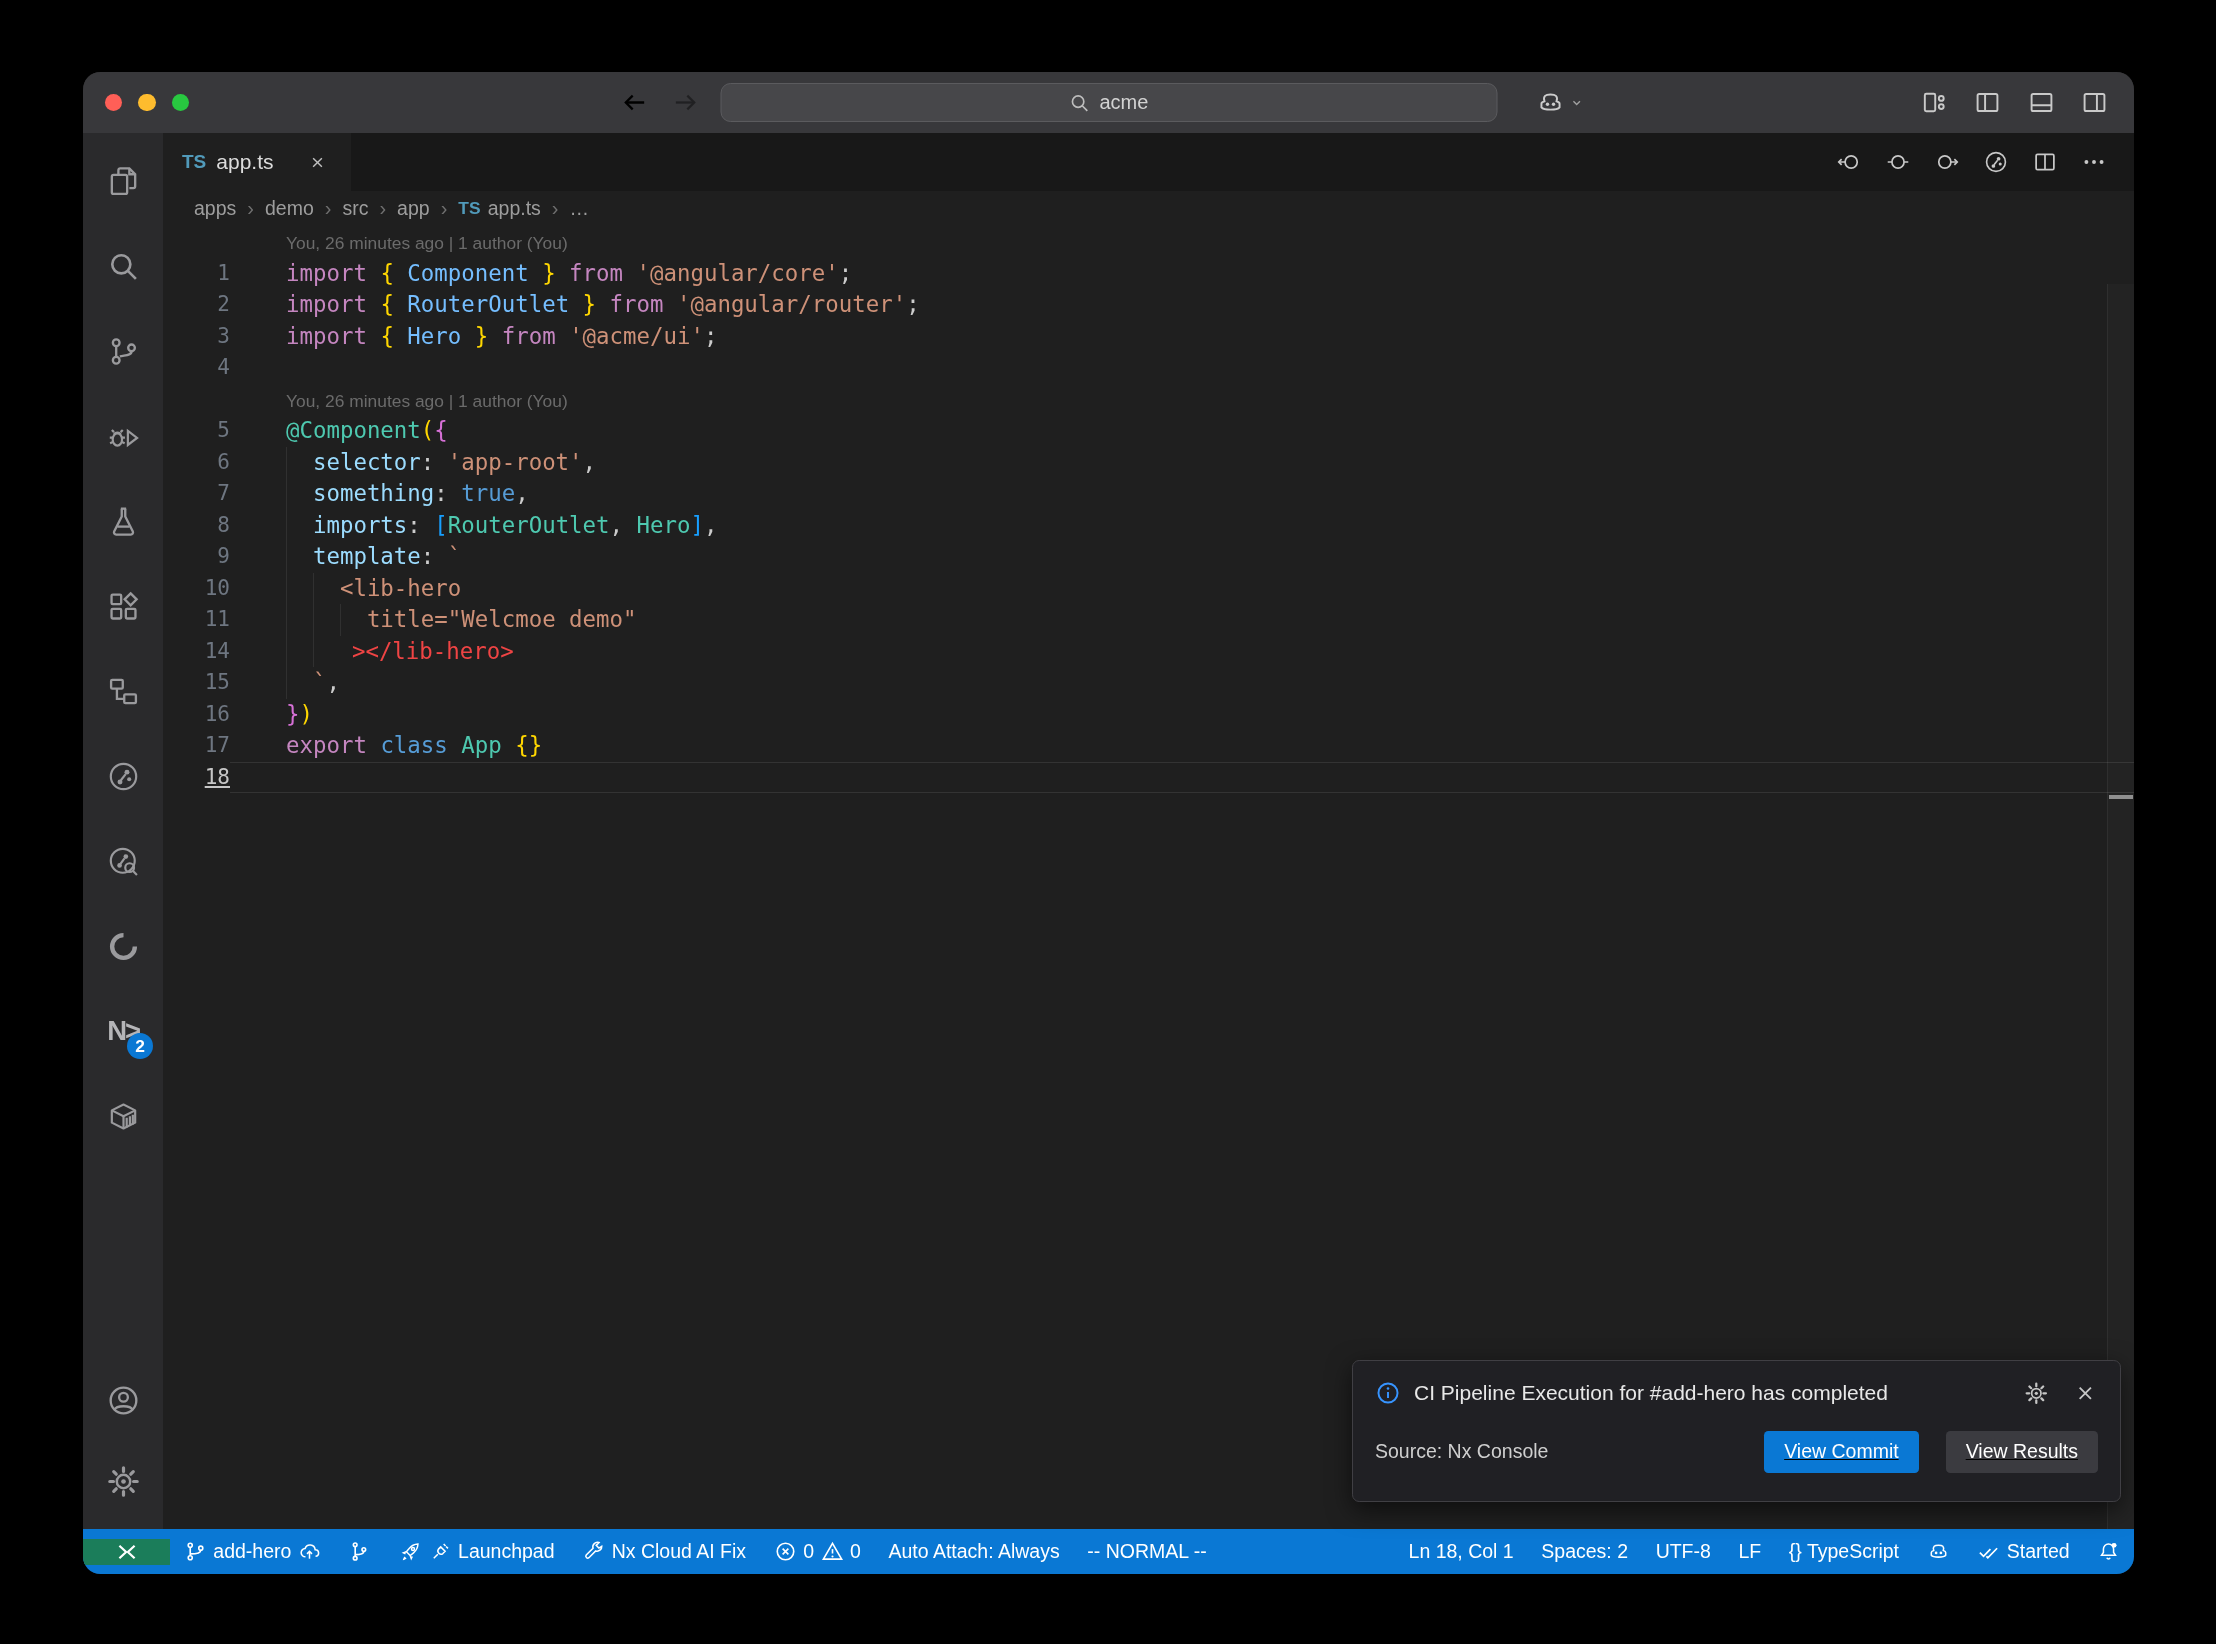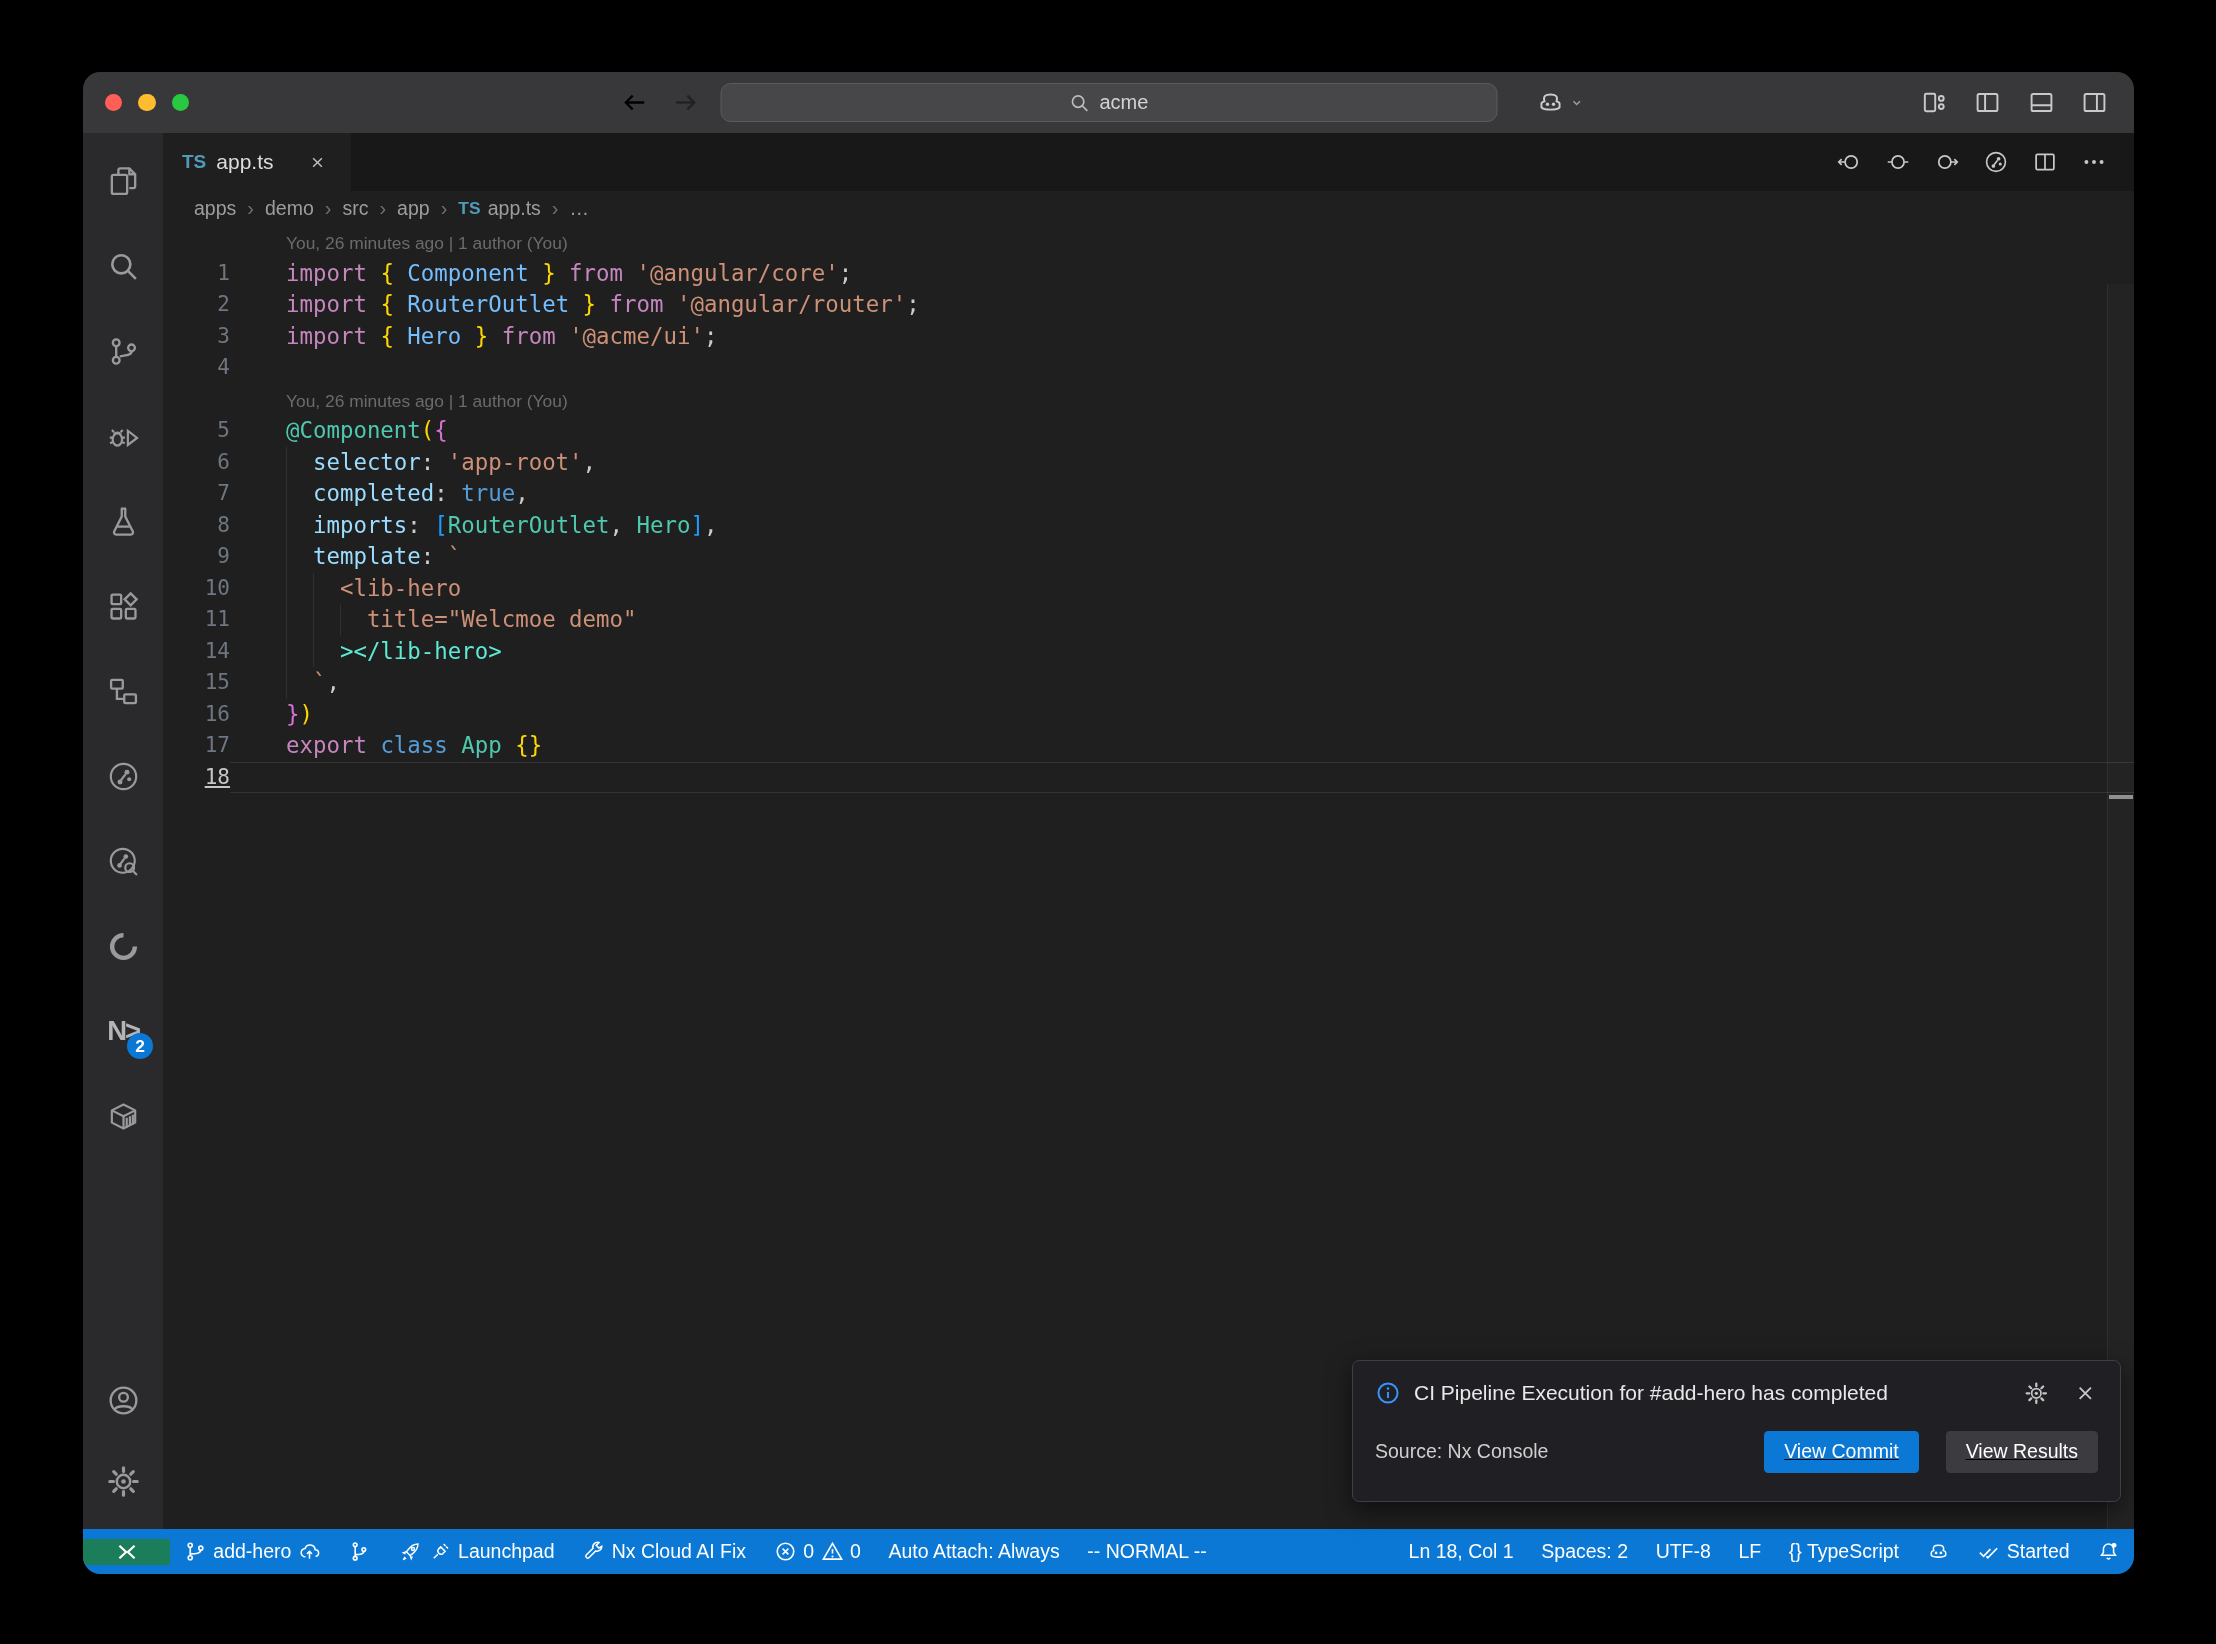--- a/index.html
+++ b/index.html
@@ -542,26 +542,26 @@
       <div class="codearea">
         <div id="code-lines">
             <div class="blame-row">You, 26 minutes ago | 1 author (You)</div>
             <div class="row"><span class="num">1</span><div class="lc"><span style="color: rgb(197, 134, 192);">import </span><span style="color: rgb(255, 215, 0);">{ </span><span style="color: rgb(117, 190, 255);">Component</span><span style="color: rgb(255, 215, 0);"> }</span><span style="color: rgb(197, 134, 192);"> from </span><span style="color: rgb(206, 145, 120);">'@angular/core'</span><span style="color: rgb(204, 204, 204);">;</span></div></div>
             <div class="row"><span class="num">2</span><div class="lc"><span style="color: rgb(197, 134, 192);">import </span><span style="color: rgb(255, 215, 0);">{ </span><span style="color: rgb(117, 190, 255);">RouterOutlet</span><span style="color: rgb(255, 215, 0);"> }</span><span style="color: rgb(197, 134, 192);"> from </span><span style="color: rgb(206, 145, 120);">'@angular/router'</span><span style="color: rgb(204, 204, 204);">;</span></div></div>
             <div class="row"><span class="num">3</span><div class="lc"><span style="color: rgb(197, 134, 192);">import </span><span style="color: rgb(255, 215, 0);">{ </span><span style="color: rgb(117, 190, 255);">Hero</span><span style="color: rgb(255, 215, 0);"> }</span><span style="color: rgb(197, 134, 192);"> from </span><span style="color: rgb(206, 145, 120);">'@acme/ui'</span><span style="color: rgb(204, 204, 204);">;</span></div></div>
             <div class="row"><span class="num">4</span><div class="lc"></div></div>
             <div class="blame-row">You, 26 minutes ago | 1 author (You)</div>
             <div class="row"><span class="num">5</span><div class="lc"><span style="color: rgb(78, 201, 176);">@Component</span><span style="color: rgb(255, 215, 0);">(</span><span style="color: rgb(214, 112, 214);">{</span></div></div>
             <div class="row"><span class="num">6</span><div class="lc"><span class="guide" style="left: 56px;"></span><span style="color: rgb(204, 204, 204);">  </span><span style="color: rgb(156, 220, 254);">selector</span><span style="color: rgb(204, 204, 204);">: </span><span style="color: rgb(206, 145, 120);">'app-root'</span><span style="color: rgb(204, 204, 204);">,</span></div></div>
-            <div class="row"><span class="num">7</span><div class="lc"><span class="guide" style="left: 56px;"></span><span style="color: rgb(204, 204, 204);">  </span><span style="color: rgb(156, 220, 254);">completed</span><span style="color: rgb(204, 204, 204);">: </span><span style="color: rgb(86, 156, 214);">true</span><span style="color: rgb(204, 204, 204);">,</span></div></div>
+            <div class="row"><span class="num">7</span><div class="lc"><span class="guide" style="left: 56px;"></span><span style="color: rgb(204, 204, 204);">  </span><span style="color: rgb(156, 220, 254);">something</span><span style="color: rgb(204, 204, 204);">: </span><span style="color: rgb(86, 156, 214);">true</span><span style="color: rgb(204, 204, 204);">,</span></div></div>
             <div class="row"><span class="num">8</span><div class="lc"><span class="guide" style="left: 56px;"></span><span style="color: rgb(204, 204, 204);">  </span><span style="color: rgb(156, 220, 254);">imports</span><span style="color: rgb(204, 204, 204);">: </span><span style="color: rgb(23, 159, 255);">[</span><span style="color: rgb(78, 201, 176);">RouterOutlet</span><span style="color: rgb(204, 204, 204);">, </span><span style="color: rgb(78, 201, 176);">Hero</span><span style="color: rgb(23, 159, 255);">]</span><span style="color: rgb(204, 204, 204);">,</span></div></div>
             <div class="row"><span class="num">9</span><div class="lc"><span class="guide" style="left: 56px;"></span><span style="color: rgb(204, 204, 204);">  </span><span style="color: rgb(156, 220, 254);">template</span><span style="color: rgb(204, 204, 204);">: </span><span style="color: rgb(206, 145, 120);">`</span></div></div>
             <div class="row"><span class="num">10</span><div class="lc"><span class="guide" style="left: 56px;"></span><span class="guide" style="left: 83px;"></span><span style="color: rgb(206, 145, 120);">    &lt;lib-hero</span></div></div>
             <div class="row"><span class="num">11</span><div class="lc"><span class="guide" style="left: 56px;"></span><span class="guide" style="left: 83px;"></span><span class="guide" style="left: 110px;"></span><span style="color: rgb(206, 145, 120);">      title="Welcmoe demo"</span></div></div>
-            <div class="row"><span class="num">14</span><div class="lc"><span class="guide" style="left: 56px;"></span><span class="guide" style="left: 83px;"></span><span style="color: #5eead4;">    &gt;&lt;/lib-hero&gt;</span></div></div>
+            <div class="row"><span class="num">14</span><div class="lc"><span class="guide" style="left: 56px;"></span><span class="guide" style="left: 83px;"></span><span style="color: #ef4444; padding-left: 12px;">    &gt;&lt;/lib-hero&gt;</span></div></div>
             <div class="row"><span class="num">15</span><div class="lc"><span class="guide" style="left: 56px;"></span><span style="color: rgb(206, 145, 120);">  `</span><span style="color: rgb(204, 204, 204);">,</span></div></div>
             <div class="row"><span class="num">16</span><div class="lc"><span style="color: rgb(214, 112, 214);">}</span><span style="color: rgb(255, 215, 0);">)</span></div></div>
             <div class="row"><span class="num">17</span><div class="lc"><span style="color: rgb(197, 134, 192);">export </span><span style="color: rgb(86, 156, 214);">class </span><span style="color: rgb(78, 201, 176);">App </span><span style="color: rgb(255, 215, 0);">{}</span></div></div>
             <div class="row current"><span class="num">18</span><div class="lc"></div></div>
           </div>
         <div class="scrollcol">
           <div class="overview-dash"></div>
         </div>
       </div>
     </div>

